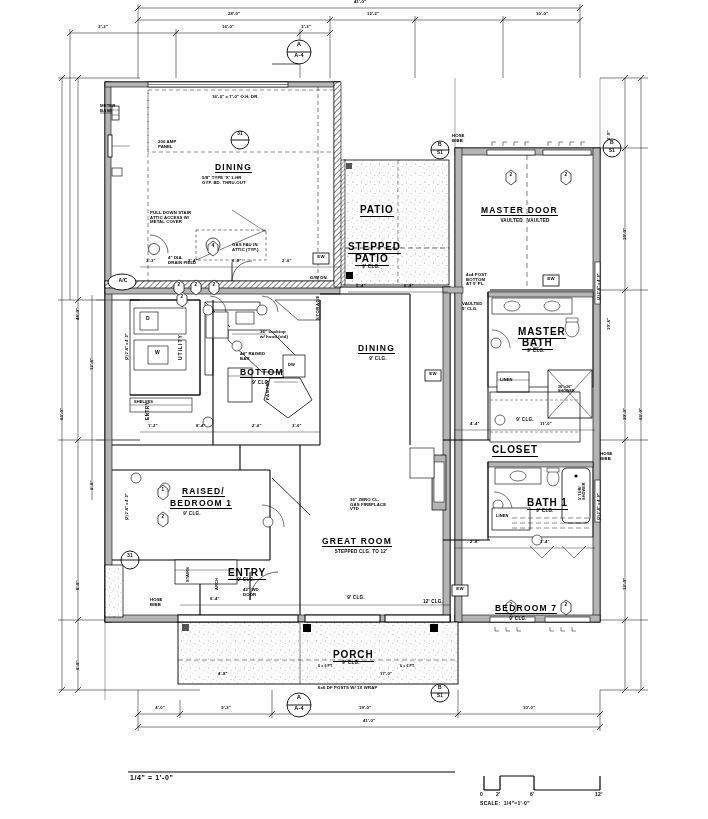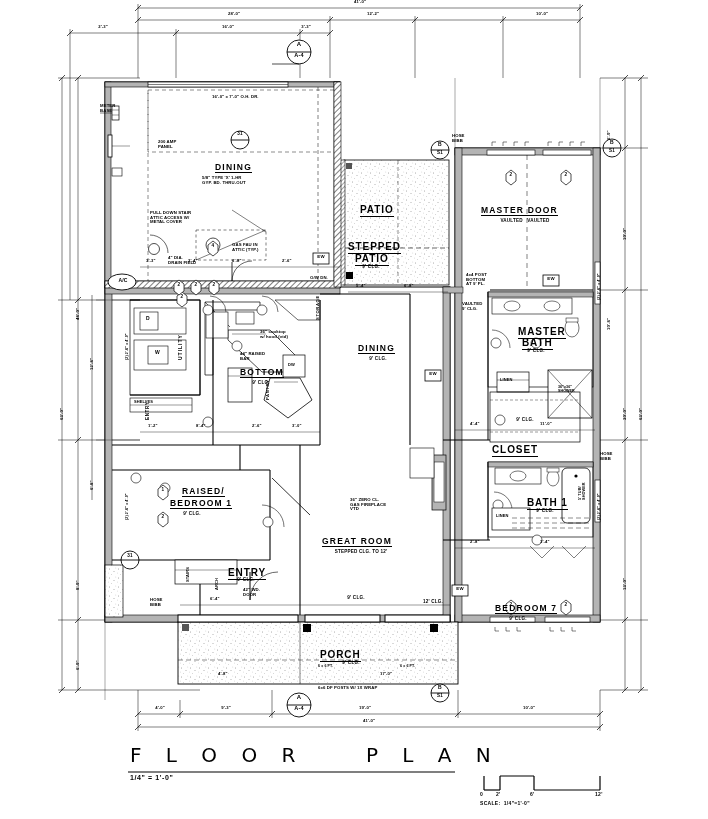--- a/index.html
+++ b/index.html
@@ -570,21 +570,21 @@
 
 <div class="lbl room" style="left:240px;top:368px;">BOTTOM</div>
 <div class="lbl clg" style="left:243px;top:381px;width:36px;">9' CLG.</div>
 
 <div class="lbl note vert" style="left:178px;top:360px;font-size:5px;letter-spacing:1px;">UTILITY</div>
 
 <div class="lbl room small" style="left:228px;top:568px;">ENTRY</div>
 <div class="lbl clg" style="left:231px;top:578px;width:30px;">9' CLG.</div>
 <div class="lbl note vert" style="left:146px;top:420px;font-size:4.6px;letter-spacing:.6px;">ENTRY</div>
 
-<div class="lbl room small" style="left:320px;top:650px;">PORCH</div>
+<div class="lbl room small" style="left:333px;top:650px;">PORCH</div>
 <div class="lbl clg" style="left:336px;top:661px;width:30px;">9' CLG.</div>
 
 <div class="lbl room small" style="left:360px;top:205px;">PATIO</div>
 <div class="lbl room small" style="left:348px;top:242px;">STEPPED</div>
 <div class="lbl room small" style="left:355px;top:254px;">PATIO</div>
 <div class="lbl clg" style="left:356px;top:265px;width:30px;">9' CLG.</div>
 
 <div class="lbl note vert" style="left:266px;top:400px;font-size:4.2px;letter-spacing:.6px;">PANTRY</div>
 <div class="lbl note vert" style="left:316px;top:320px;font-size:4.2px;letter-spacing:.6px;">STORAGE</div>
 <div class="lbl note" style="left:500px;top:378px;font-size:4px;">LINEN</div>
@@ -687,21 +687,20 @@
 <div class="lbl dim" style="left:252px;top:424px;">2'-6"</div>
 <div class="lbl dim" style="left:292px;top:424px;">3'-0"</div>
 <div class="lbl dim" style="left:470px;top:422px;">4'-4"</div>
 <div class="lbl dim" style="left:540px;top:422px;">11'-0"</div>
 <div class="lbl dim" style="left:470px;top:540px;">2'-8"</div>
 <div class="lbl dim" style="left:540px;top:540px;">3'-4"</div>
 <div class="lbl dim" style="left:210px;top:597px;">6'-4"</div>
 <div class="lbl dim" style="left:380px;top:672px;">17'-0"</div>
 <div class="lbl dim" style="left:218px;top:672px;">4'-8"</div>
 
-<div class="lbl title" style="left:130px;top:745px;">F L O O R    P L A N</div>
 <div class="lbl subtitle" style="left:130px;top:774px;">1/4" = 1'-0"</div>
 
 <div class="lbl scalelbl" style="left:480px;top:792px;">0</div>
 <div class="lbl scalelbl" style="left:496px;top:792px;">2'</div>
 <div class="lbl scalelbl" style="left:530px;top:792px;">6'</div>
 <div class="lbl scalelbl" style="left:595px;top:792px;">12'</div>
 <div class="lbl scalelbl" style="left:480px;top:801px;">SCALE:  1/4"=1'-0"</div>
 
 </div>
 

